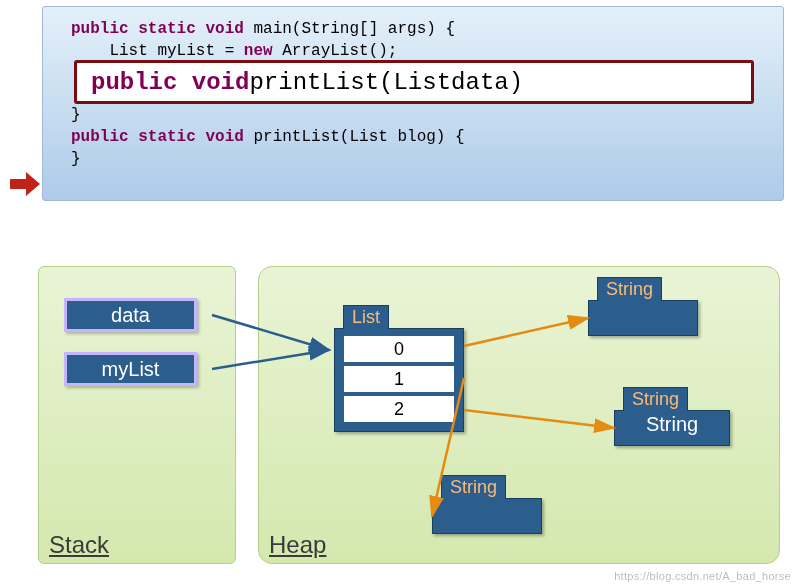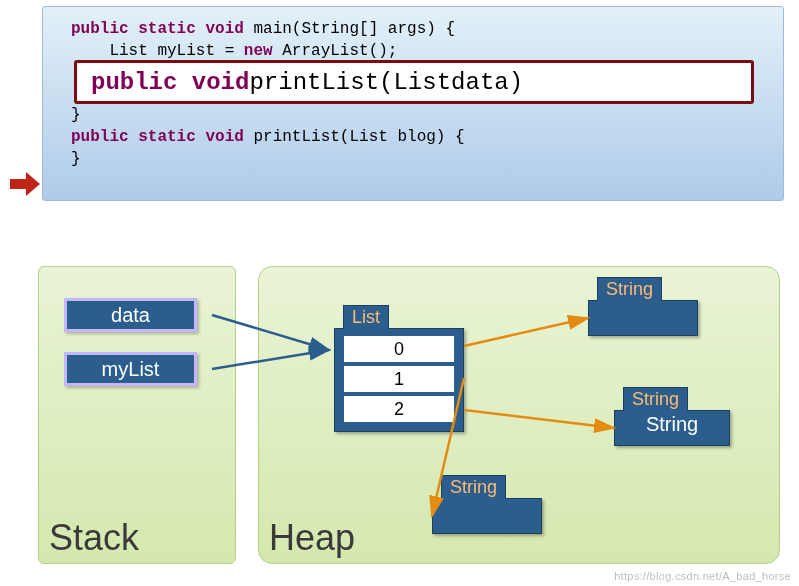--- a/index.html
+++ b/index.html
@@ -81,23 +81,24 @@
     width: 522px;
     height: 298px;
     background: linear-gradient(to bottom, #e9f4d6 0%, #d4e8ae 100%);
     border: 1px solid #b4cf86;
     border-radius: 14px;
   }
   .area-title {
     position: absolute;
     left: 10px;
     bottom: 4px;
-    font-size: 36px;
+    font-size: 24px;
     color: #3a3a3a;
     font-weight: 400;
+    text-decoration: underline;
   }
 
   .stack-var {
     position: absolute;
     width: 133px;
     height: 34px;
     background: #2b5e8d;
     border: 3px solid #c4b5fd;
     box-shadow: 2px 2px 3px rgba(0,0,0,.25);
     color: #fff;

